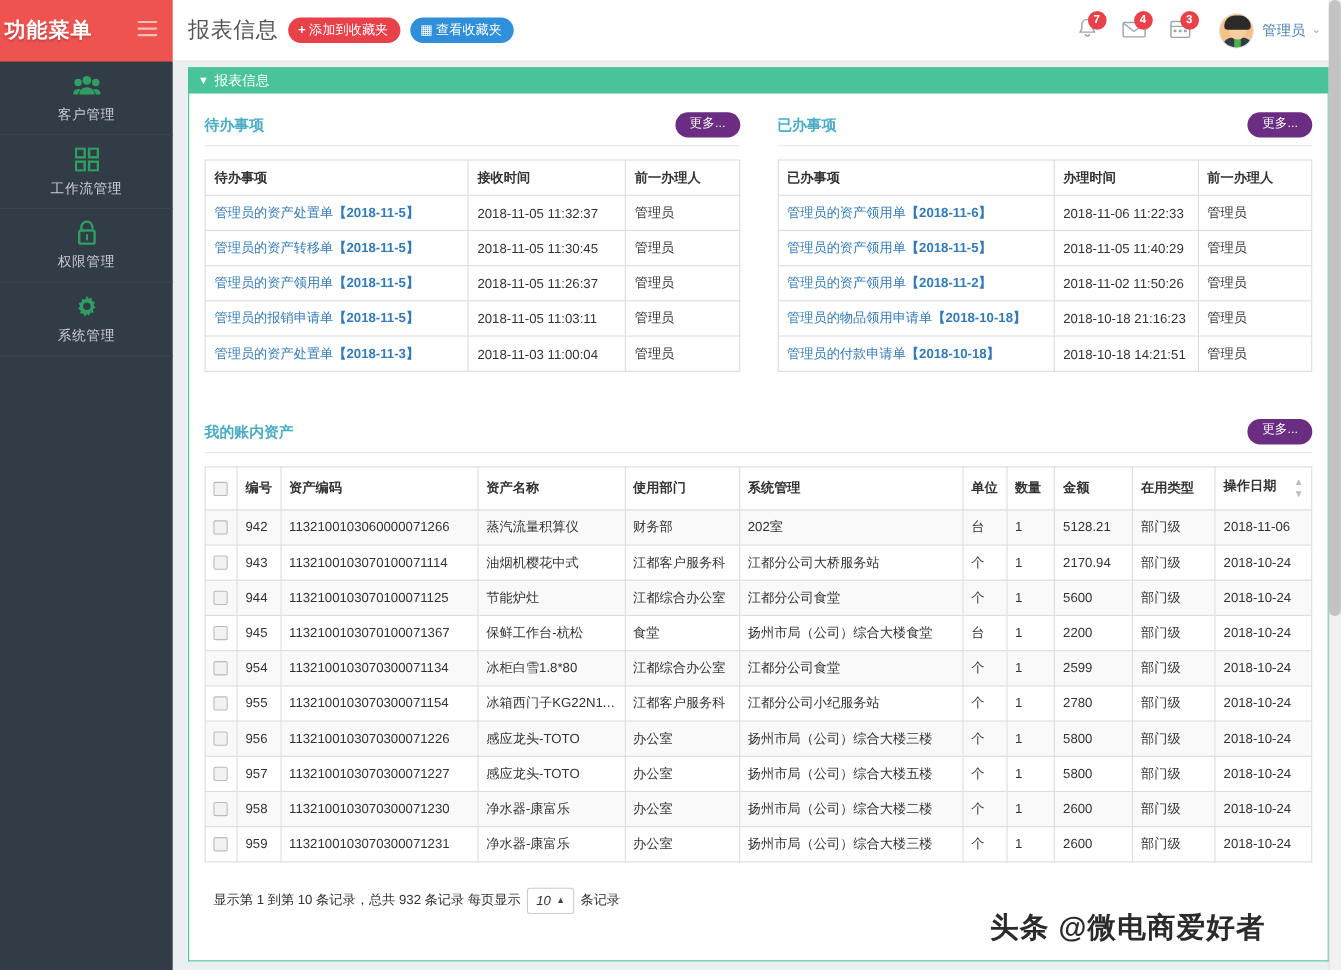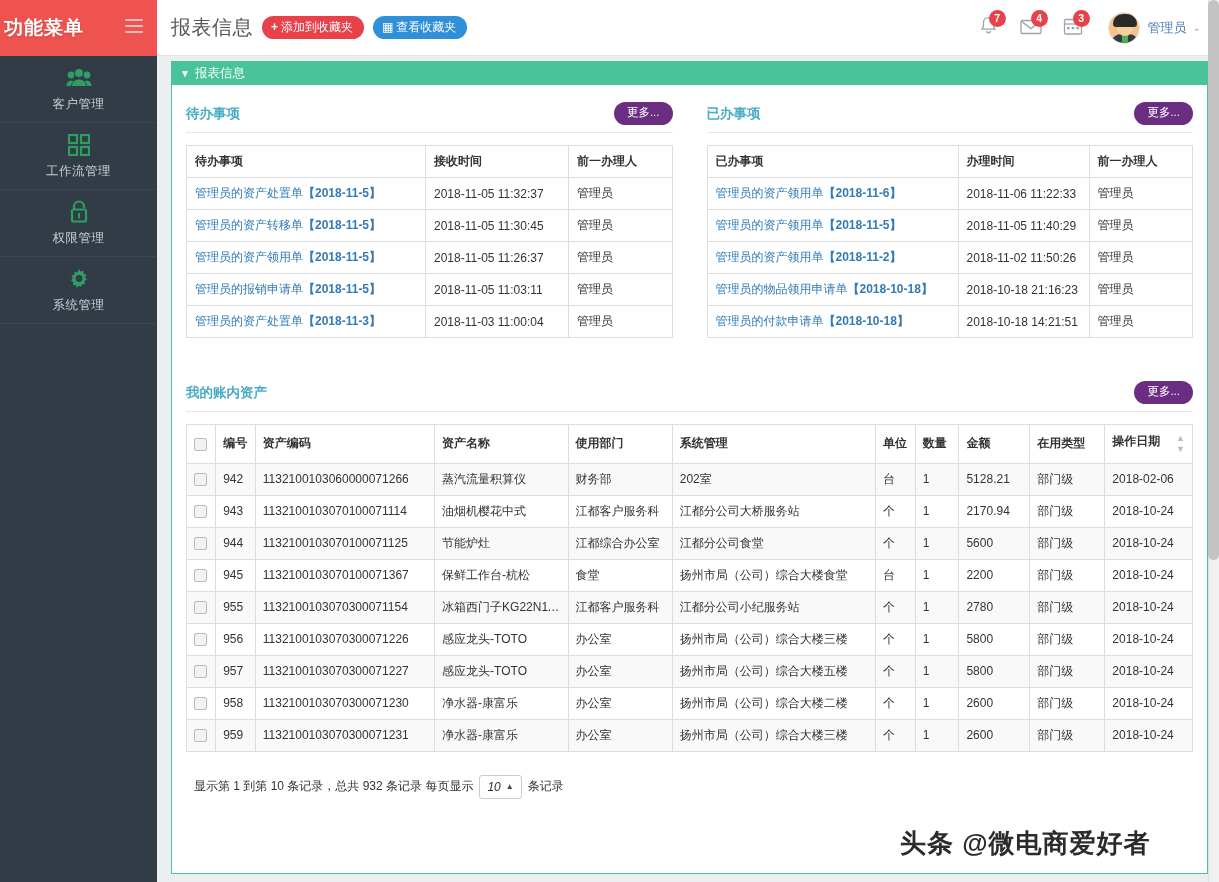--- a/index.html
+++ b/index.html
@@ -444,21 +444,21 @@
               <td><span class="chk"></span></td>
               <td>942</td>
               <td>1132100103060000071266</td>
               <td>蒸汽流量积算仪</td>
               <td>财务部</td>
               <td>202室</td>
               <td>台</td>
               <td>1</td>
               <td>5128.21</td>
               <td>部门级</td>
-              <td>2018-02-06</td>
+              <td>2018-11-06</td>
             </tr>
             <tr>
               <td><span class="chk"></span></td>
               <td>943</td>
               <td>1132100103070100071114</td>
               <td>油烟机樱花中式</td>
               <td>江都客户服务科</td>
               <td>江都分公司大桥服务站</td>
               <td>个</td>
               <td>1</td>
@@ -482,20 +482,33 @@
             <tr>
               <td><span class="chk"></span></td>
               <td>945</td>
               <td>1132100103070100071367</td>
               <td>保鲜工作台-杭松</td>
               <td>食堂</td>
               <td>扬州市局（公司）综合大楼食堂</td>
               <td>台</td>
               <td>1</td>
               <td>2200</td>
+              <td>部门级</td>
+              <td>2018-10-24</td>
+            </tr>
+            <tr>
+              <td><span class="chk"></span></td>
+              <td>954</td>
+              <td>1132100103070300071134</td>
+              <td>冰柜白雪1.8*80</td>
+              <td>江都综合办公室</td>
+              <td>江都分公司食堂</td>
+              <td>个</td>
+              <td>1</td>
+              <td>2599</td>
               <td>部门级</td>
               <td>2018-10-24</td>
             </tr>
             <tr>
               <td><span class="chk"></span></td>
               <td>955</td>
               <td>1132100103070300071154</td>
               <td>冰箱西门子KG22N116W</td>
               <td>江都客户服务科</td>
               <td>江都分公司小纪服务站</td>

